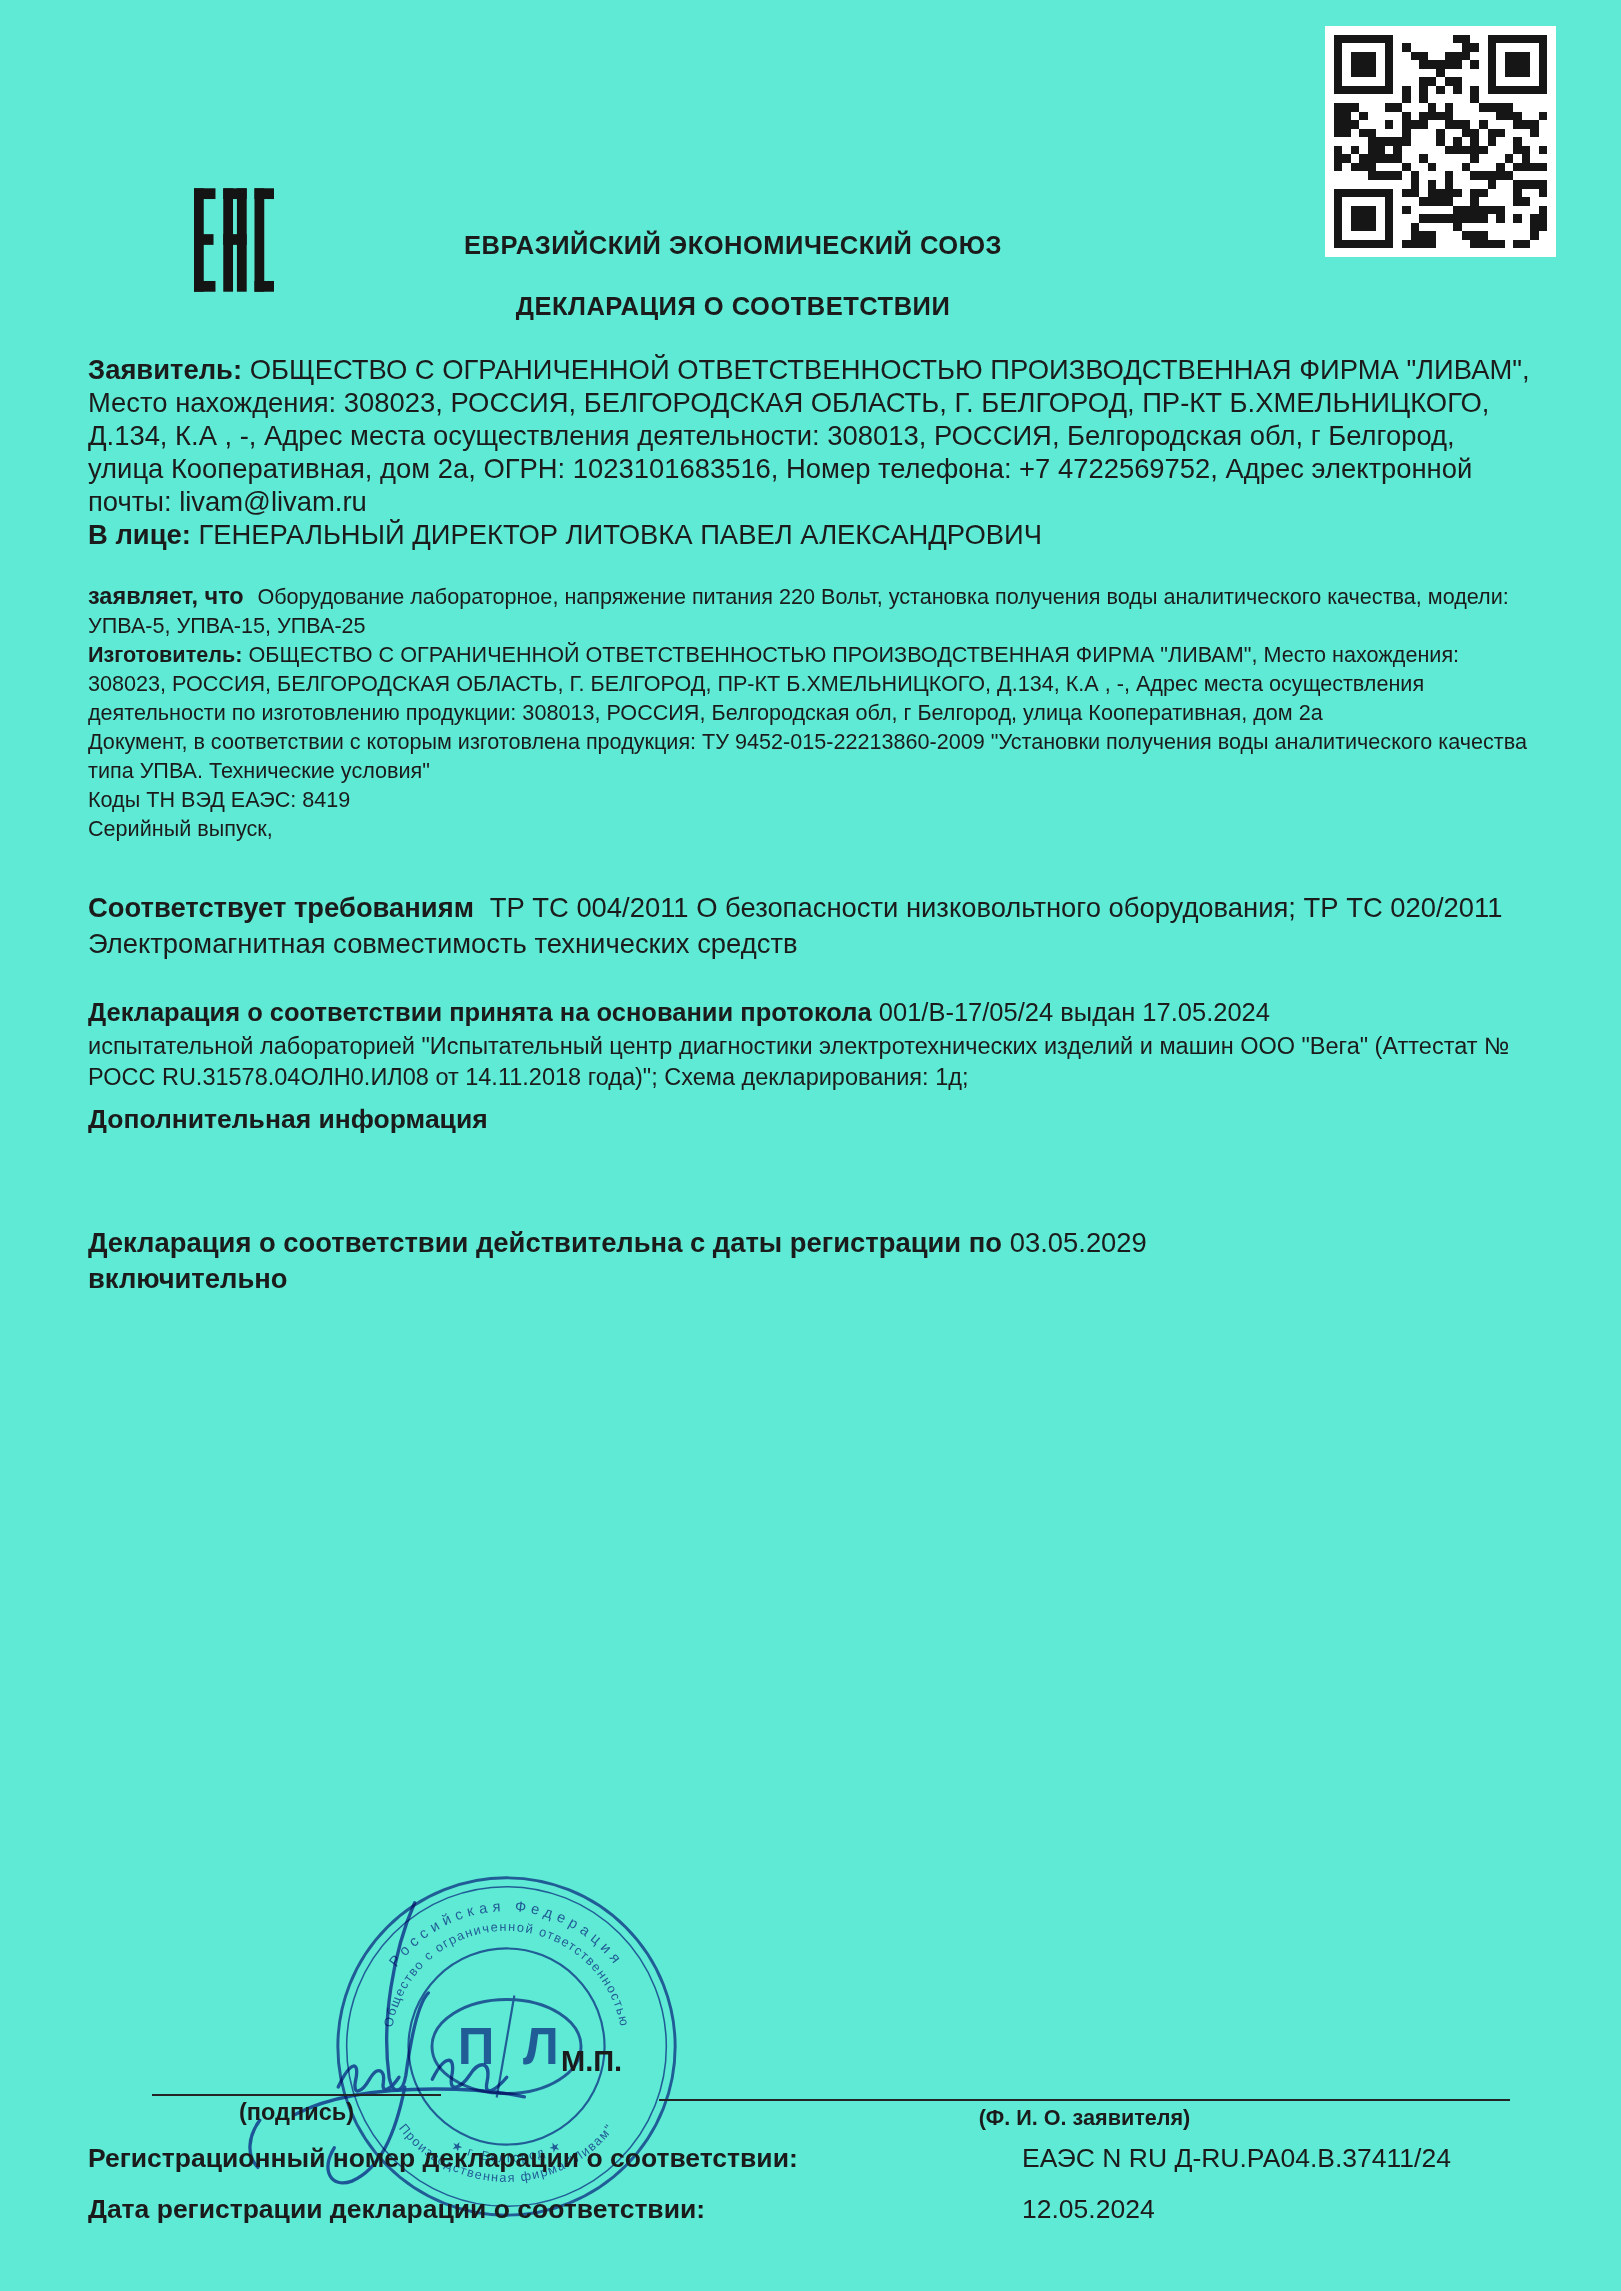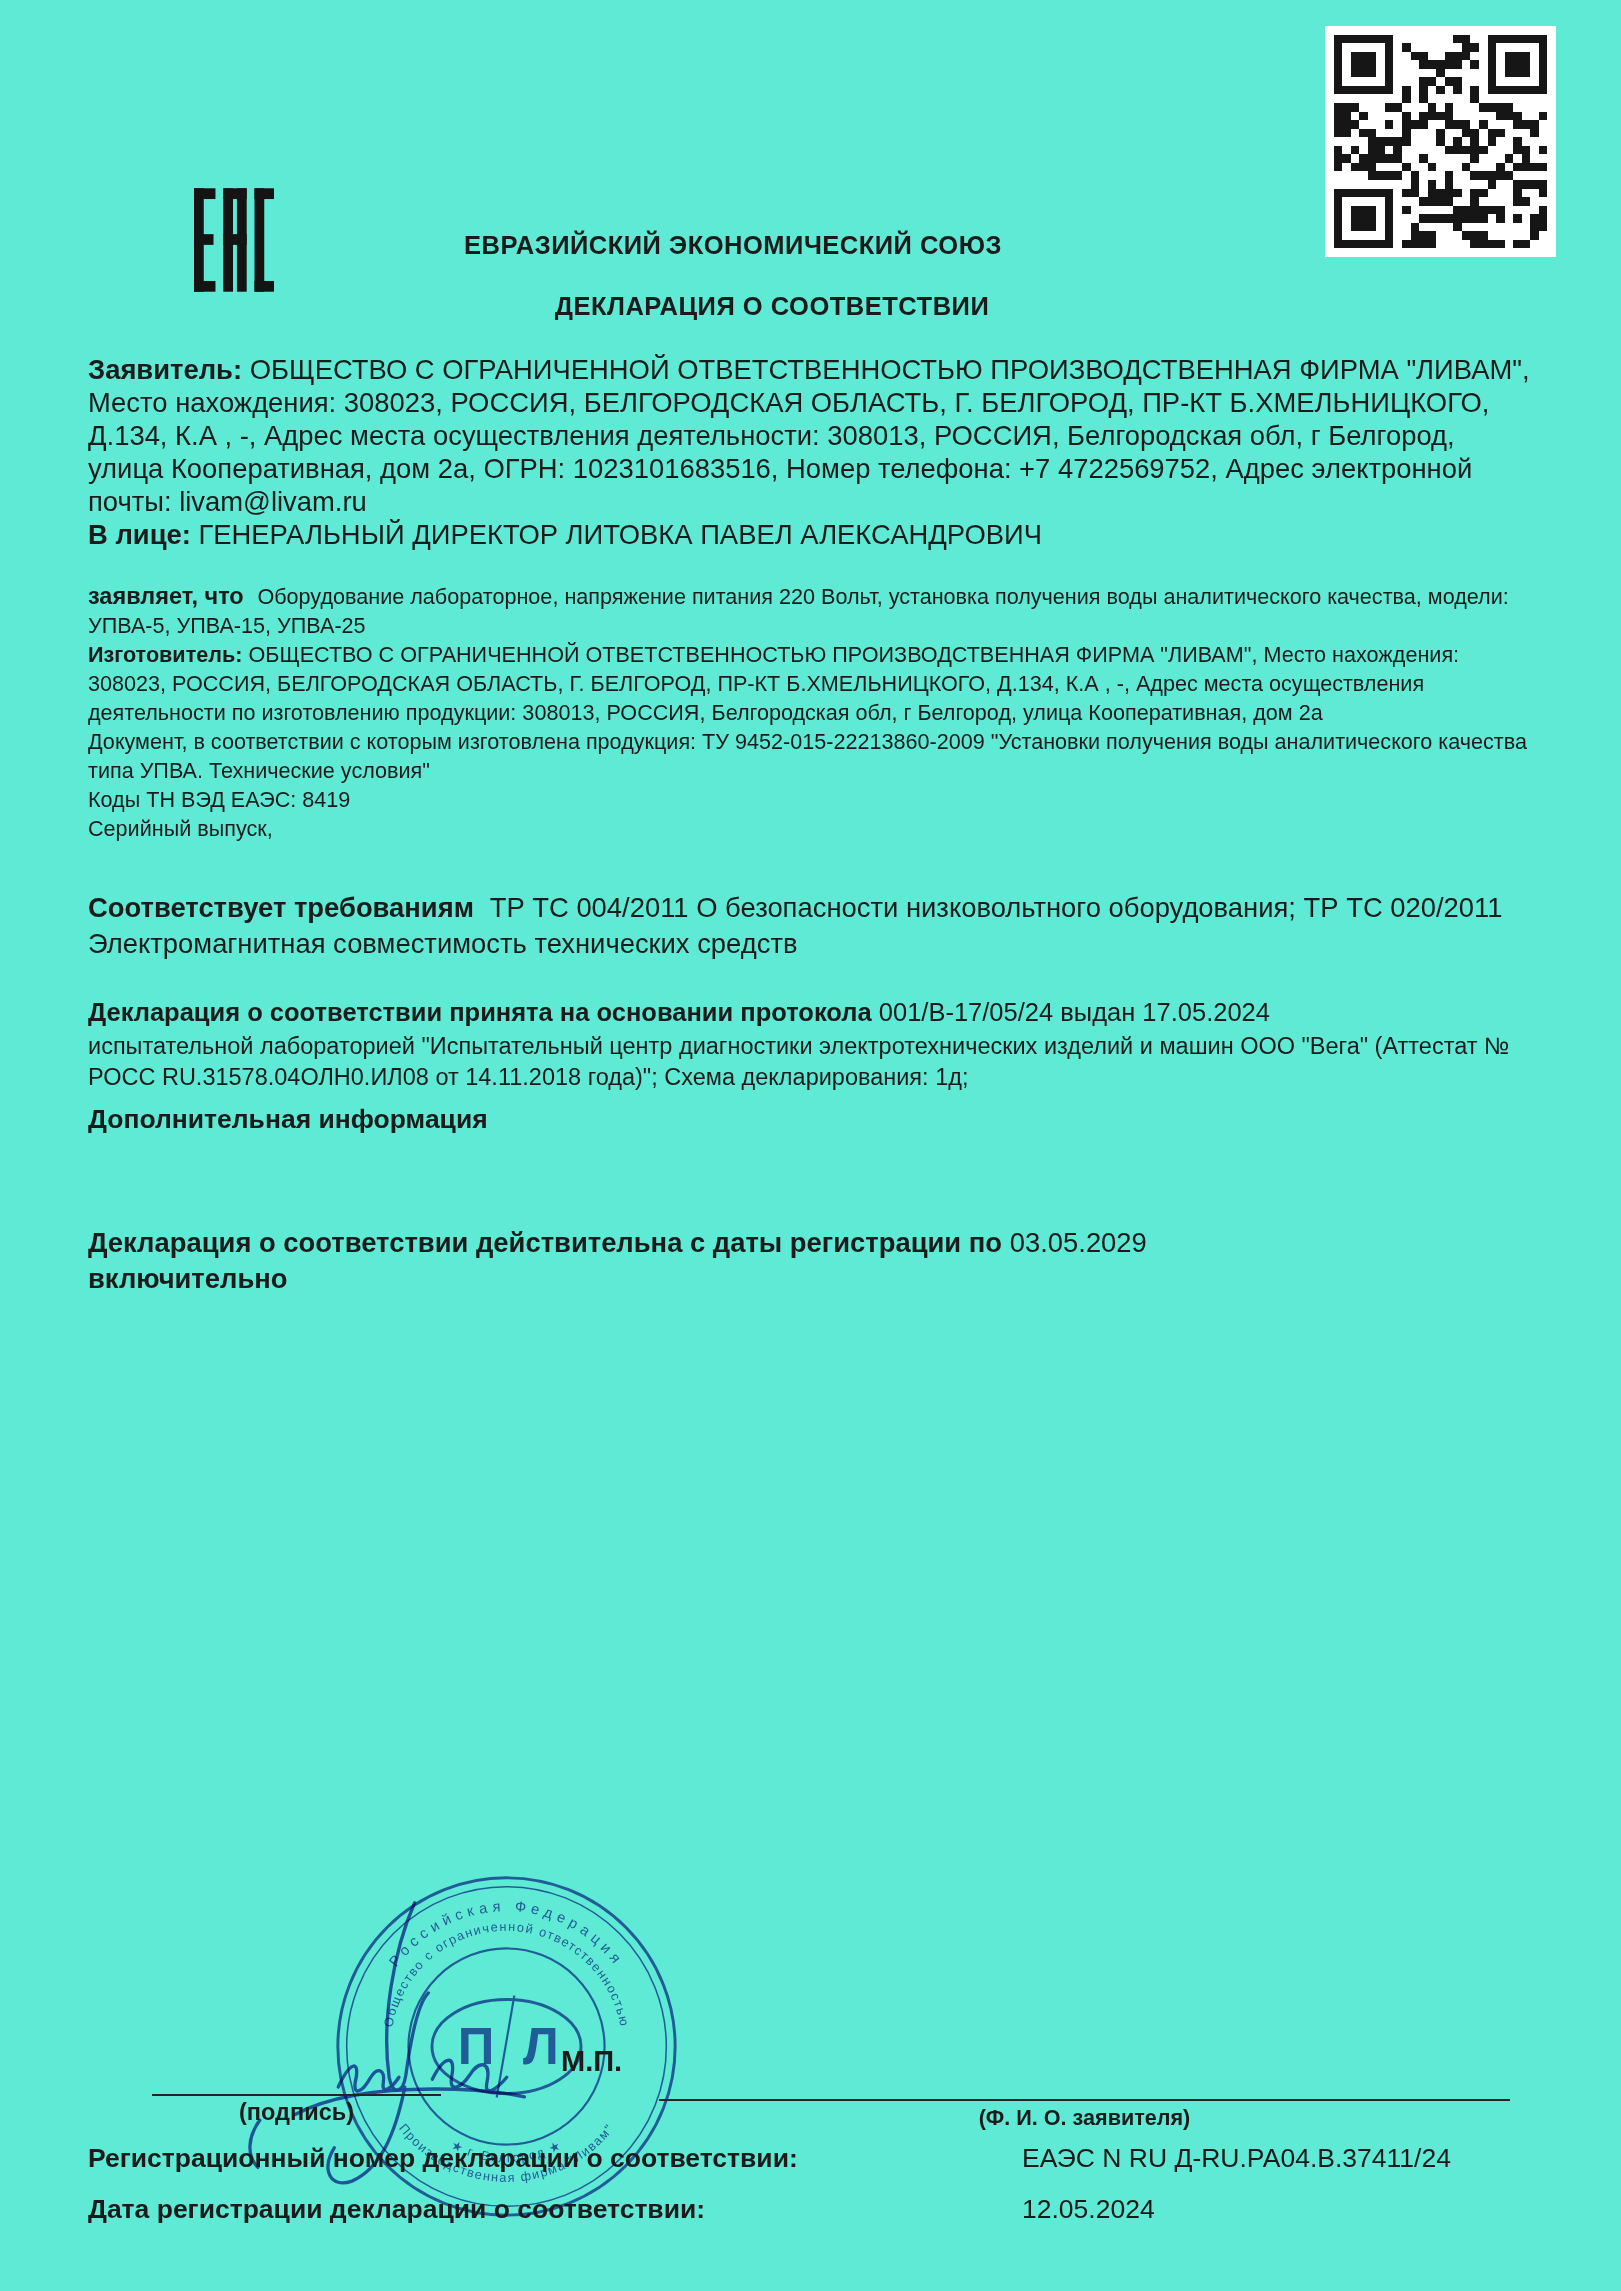--- a/index.html
+++ b/index.html
@@ -8,21 +8,21 @@
     background:#5eead4; color:#1b1b1b;
     font-family:"Liberation Sans", sans-serif;
   }
   .abs{position:absolute;}
   b{font-weight:bold;}
   
   .eac-logo{left:194px; top:188px; width:80px; height:104px;}
   .qr{left:1325px; top:25.5px; width:231px; height:231px; background:#fff;}
   .qr svg{width:100%; height:100%; display:block;}
   .title{left:0; top:231px; width:1466px; text-align:center; font-weight:bold; font-size:25.5px; letter-spacing:0.5px;}
-  .title2{top:292px;padding-left:39px;}
+  .title2{top:292px;}
   
   .sec{left:88px; width:1449px;}
   .s1{top:353px; font-size:27.4px; line-height:33px;}
   .s2{top:582px; font-size:21.6px; line-height:29px;}
   .s2 .lbl{font-size:23.5px; margin-right:13.7px;}
   .s3{top:890px; width:1462px; font-size:27.4px; line-height:36px;}
   .s3 b{margin-right:15.7px;}
   .s4{top:996px; width:1462px;}
   .s4 .head{font-size:25.5px; line-height:33px;}
   .s4 .detail{display:block; font-size:23.5px; line-height:31px; margin-top:2px;}

